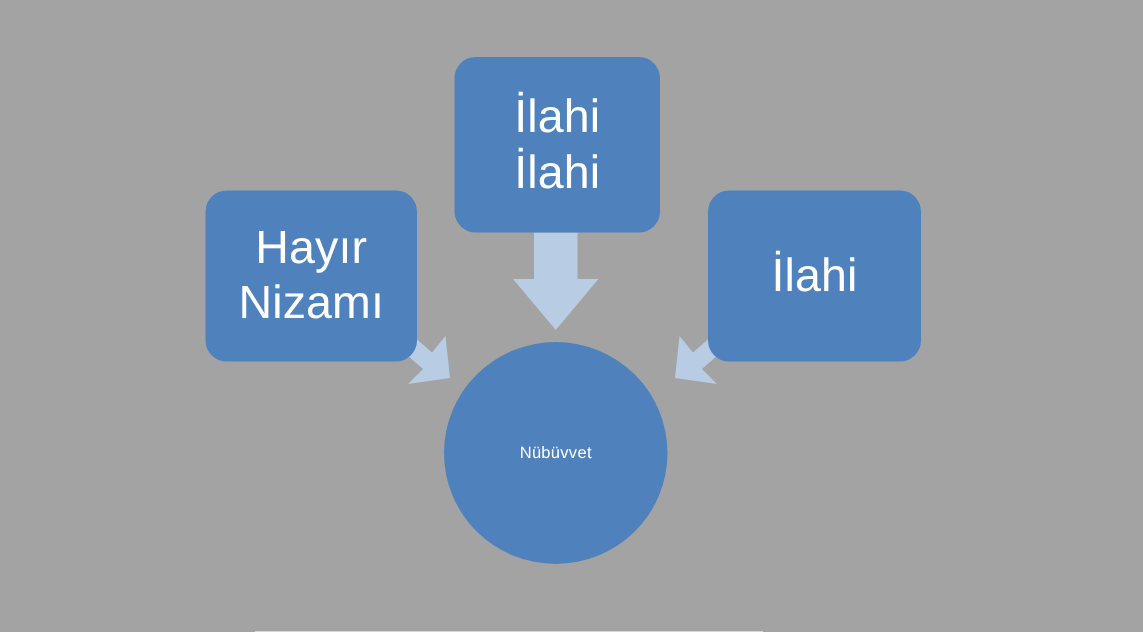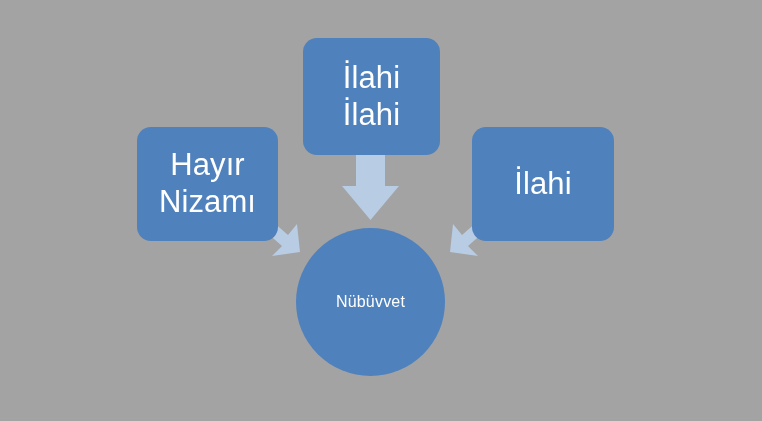--- a/index.html
+++ b/index.html
@@ -68,21 +68,21 @@
     left: 296px;
     top: 228px;
     width: 149px;
     height: 148px;
     border-radius: 50%;
     background: #4F81BD;
     display: flex;
     align-items: center;
     justify-content: center;
     color: #ffffff;
-    font-size: 16px;
+    font-size: 11px;
     letter-spacing: 0.2px;
   }
 
   
   #arrow-layer {
     position: absolute;
     left: 0;
     top: 0;
     width: 762px;
     height: 421px;

